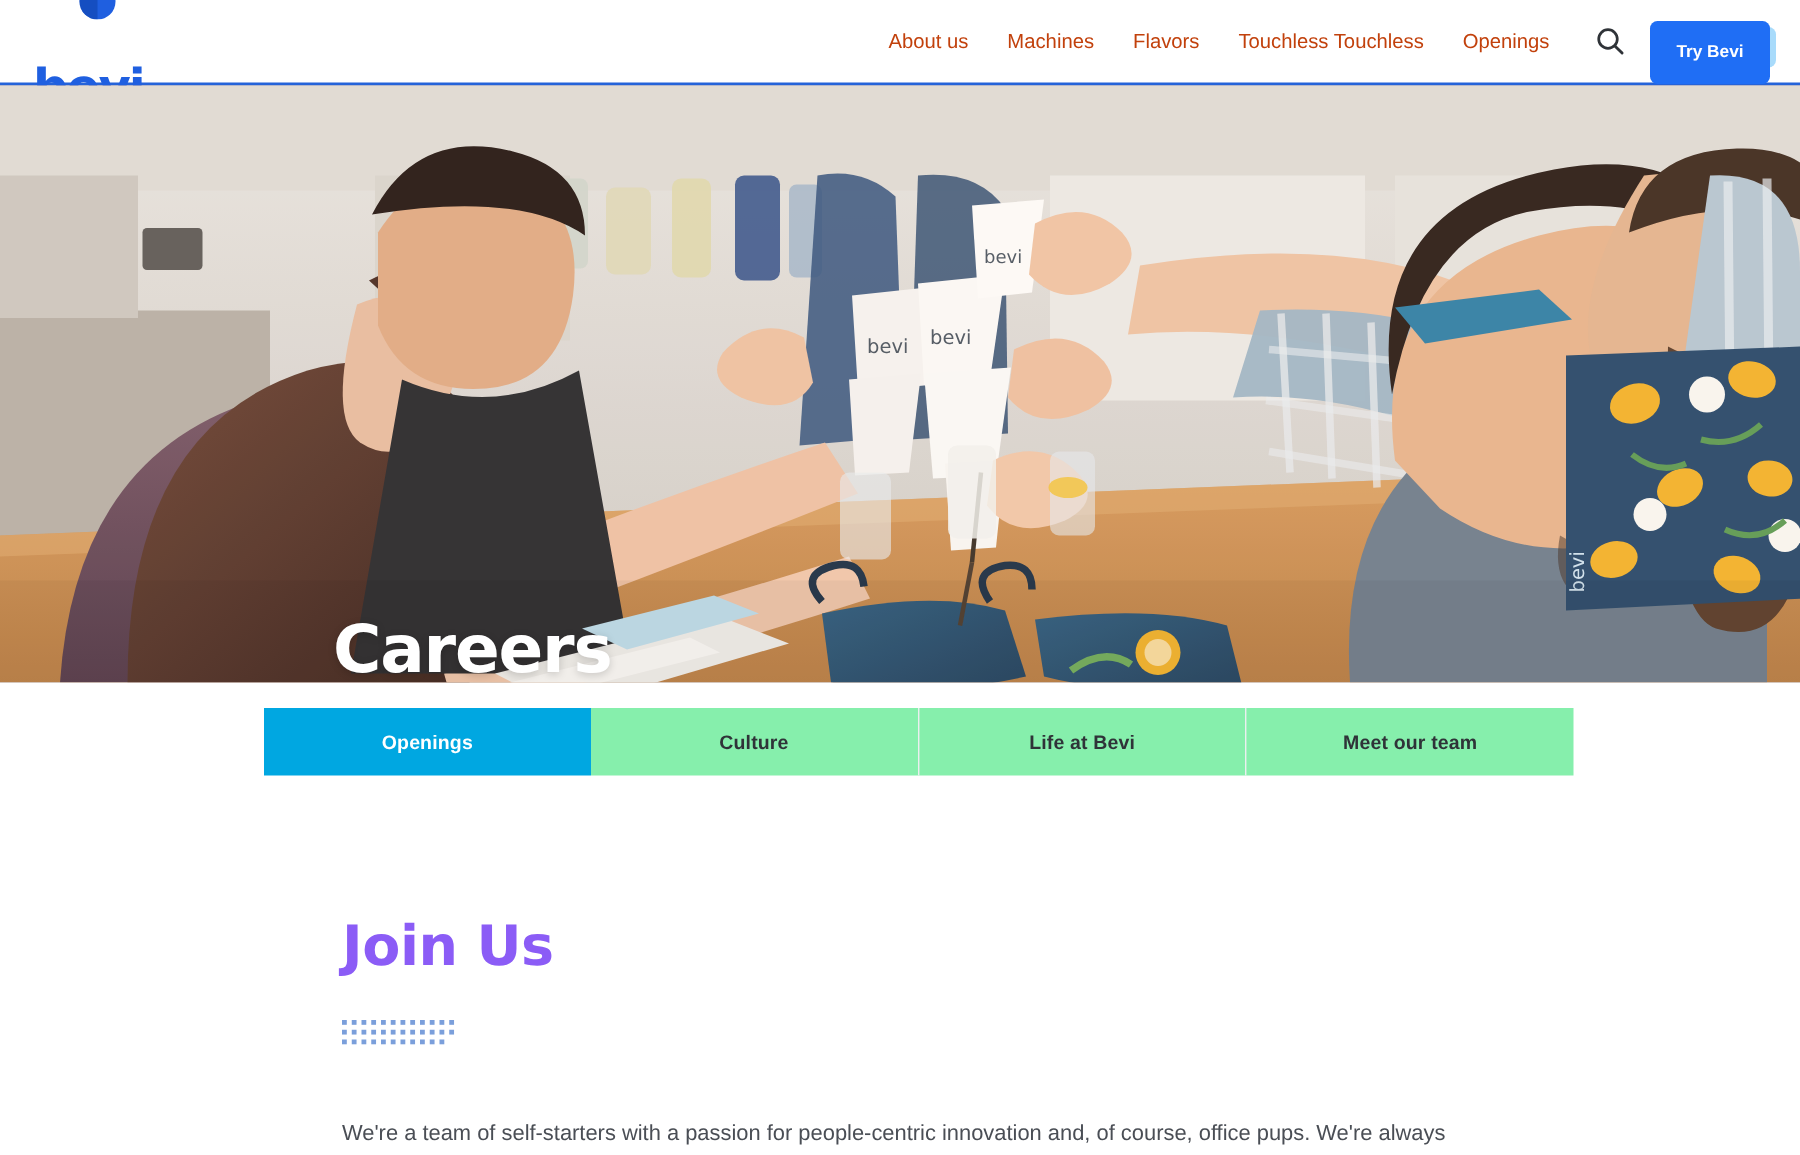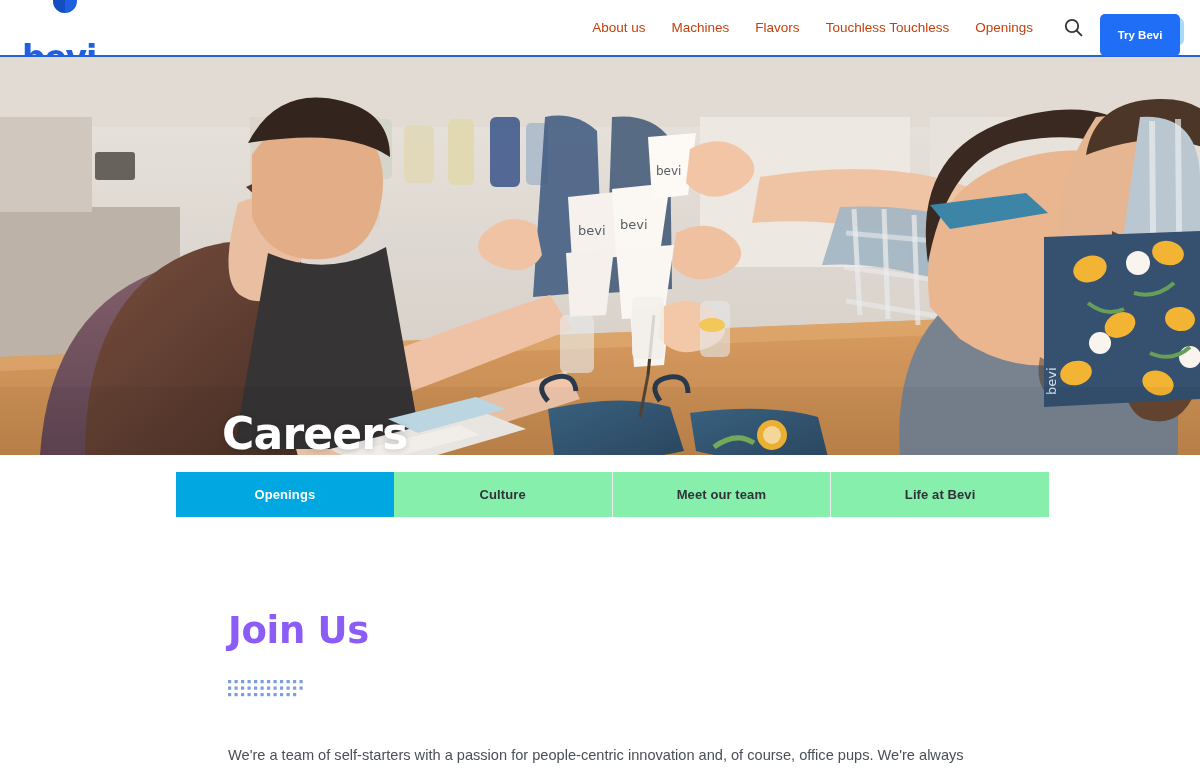--- a/index.html
+++ b/index.html
@@ -321,22 +321,22 @@
     <rect x="0" y="330" width="1200" height="68" fill="#000000" opacity="0.04"></rect>
   </svg>
 
   <div class="hero-title">Careers</div>
 </div>
 
 <div class="tabs-region">
   <div class="tabs">
     <div class="tab active">Openings</div>
     <div class="tab">Culture</div>
+    <div class="tab">Life at Bevi</div>
     <div class="tab">Meet our team</div>
-    <div class="tab">Life at Bevi</div>
   </div>
 </div>
 
 <div class="content">
   <h1 class="join-title">Join Us</h1>
 
   <svg class="dotgrid" viewBox="0 0 78 18">
     <g fill="#7b9fdb">
       <rect x="0" y="0" width="3.2" height="3.2"></rect>
         <rect x="6.5" y="0" width="3.2" height="3.2"></rect>

